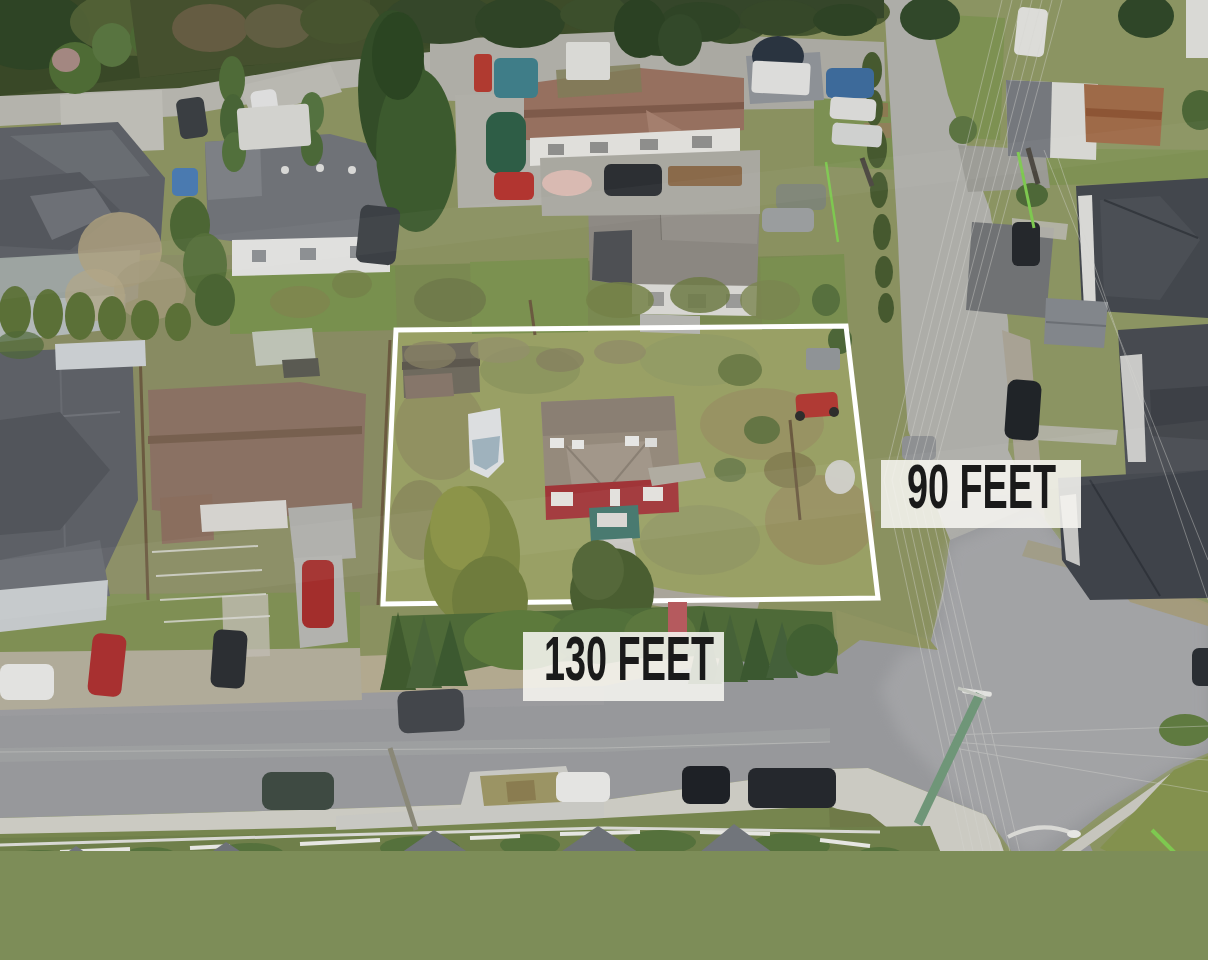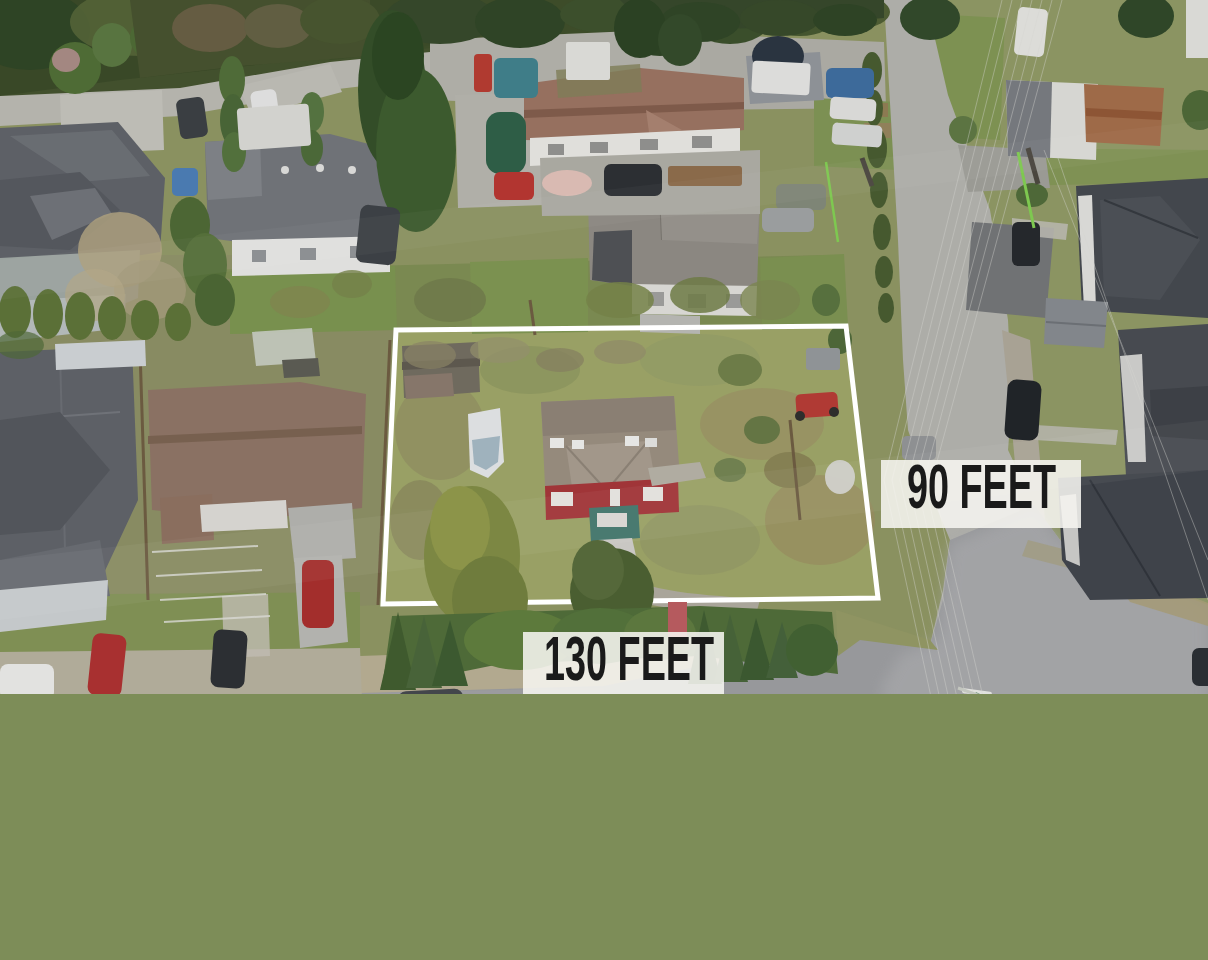--- a/index.html
+++ b/index.html
@@ -1,16 +1,16 @@
 <!DOCTYPE html>
 <html><head>
 <meta charset="utf-8">
 <style>
 html,body{margin:0;padding:0;background:#7d8d58;}
-#wrap{position:relative;width:1208px;height:694px;overflow:hidden;font-family:"Liberation Sans",sans-serif;text-align:right;}
+#wrap{position:relative;width:1208px;height:851px;overflow:hidden;font-family:"Liberation Sans",sans-serif;text-align:right;}
 svg{display:block;}
 </style>
 </head>
 <body>
 <div id="wrap">
 <svg width="1208" height="960" viewBox="0 0 1208 960">
 <defs>
 <filter id="b2" x="-30%" y="-30%" width="160%" height="160%">
           <feGaussianBlur stdDeviation="2"></feGaussianBlur>
         </filter>

